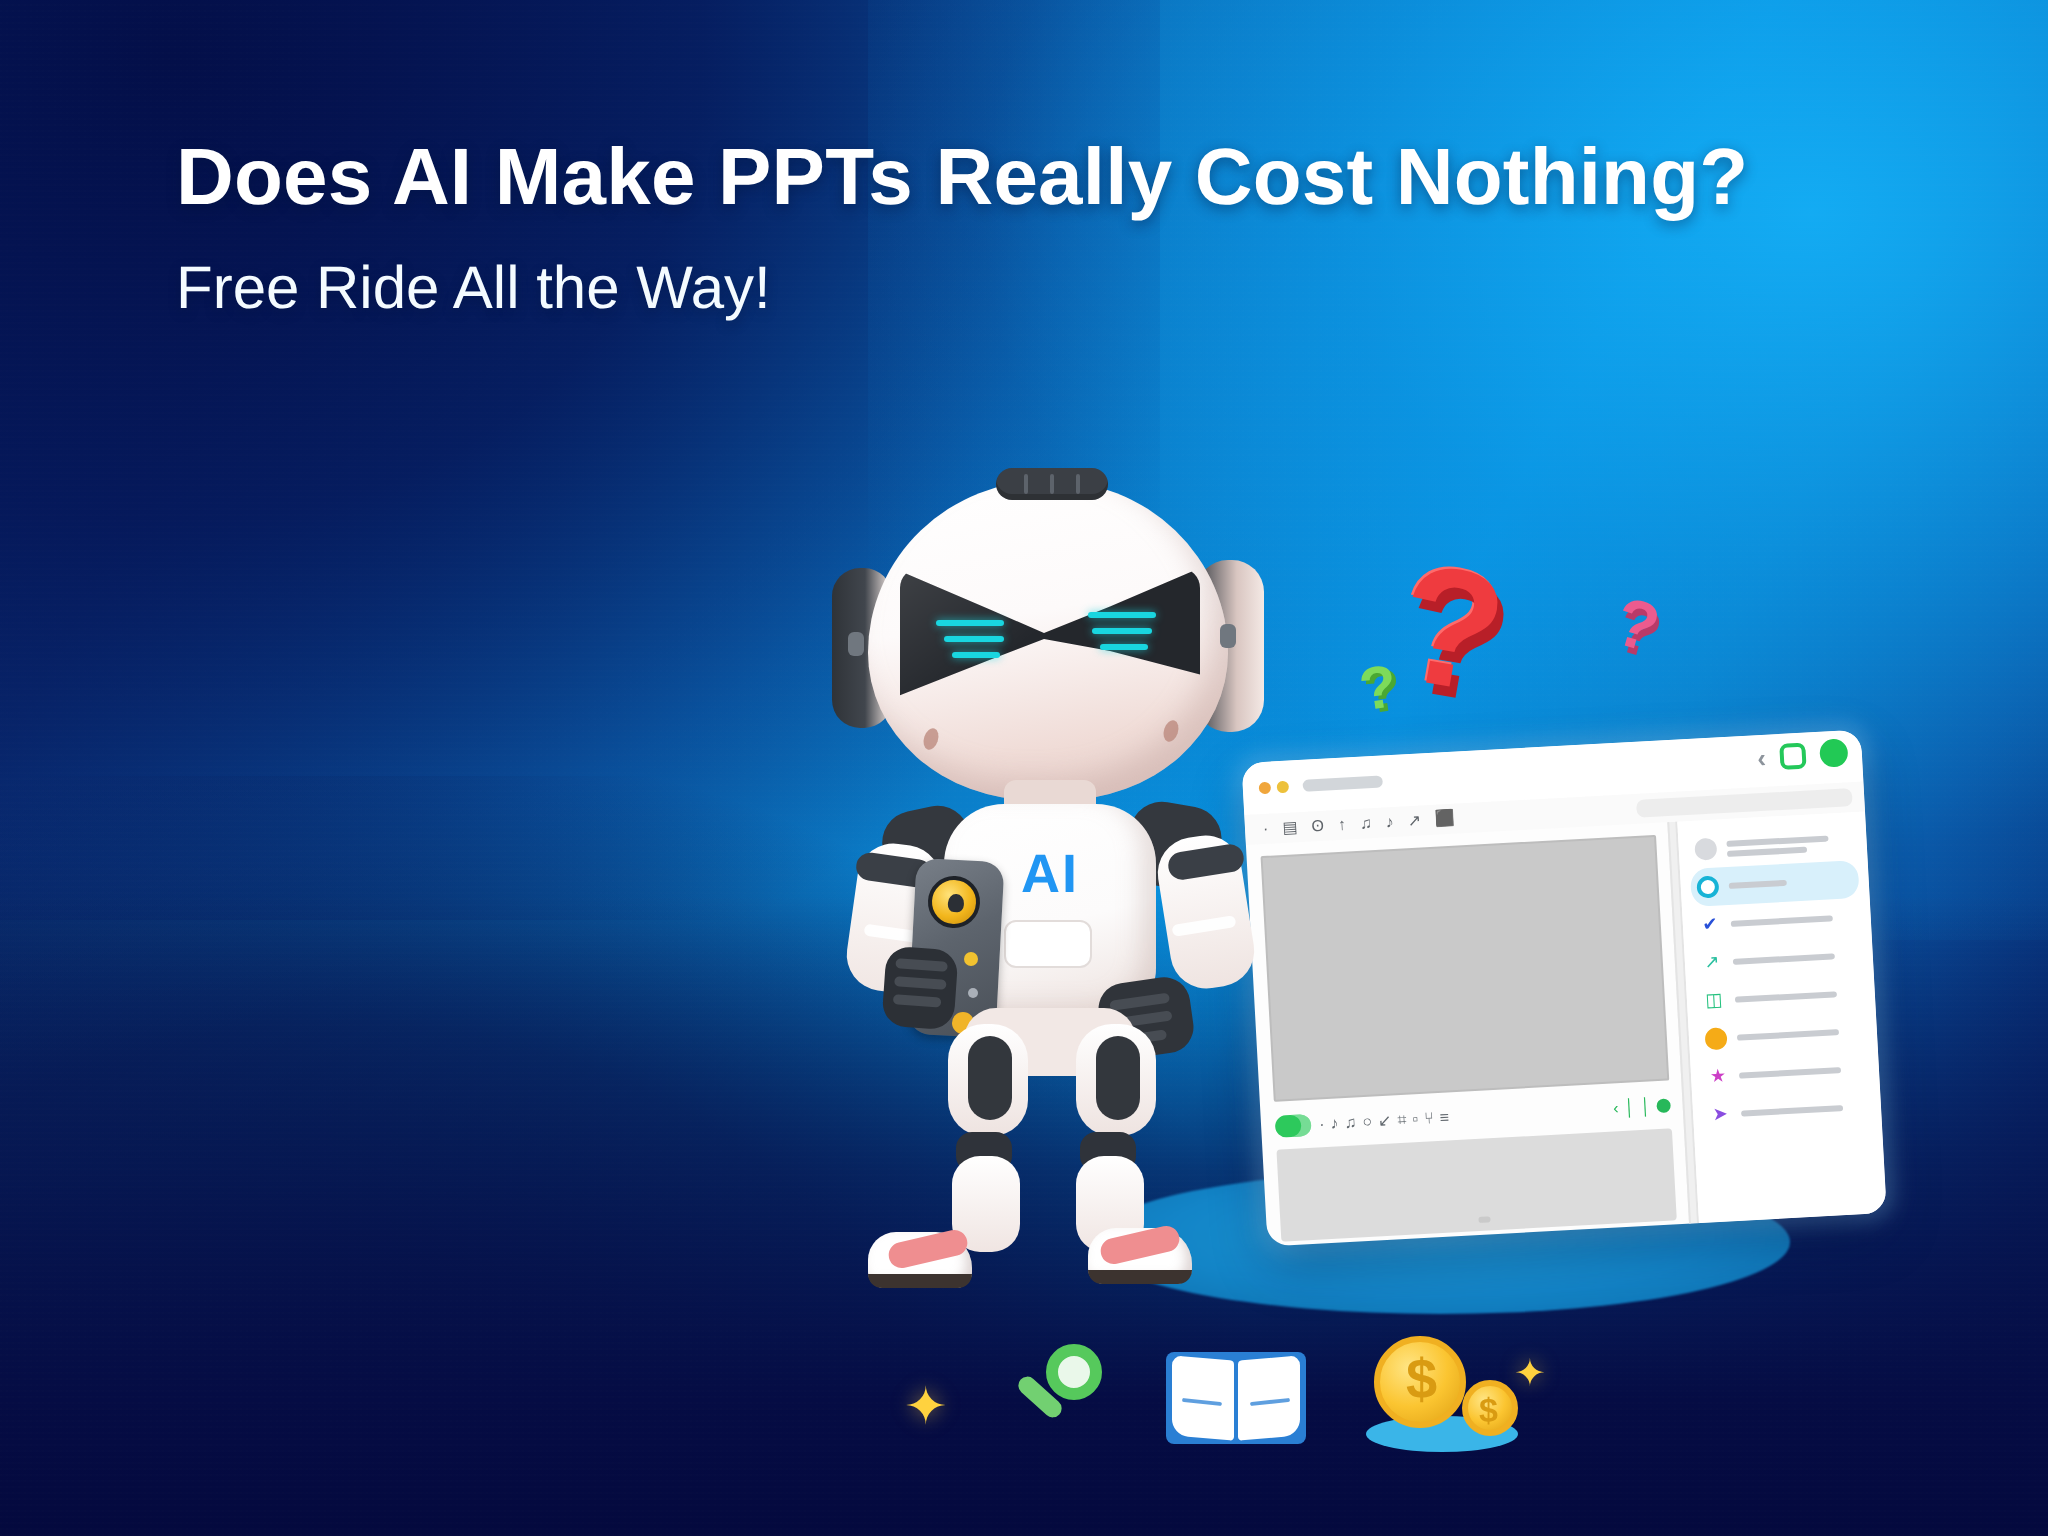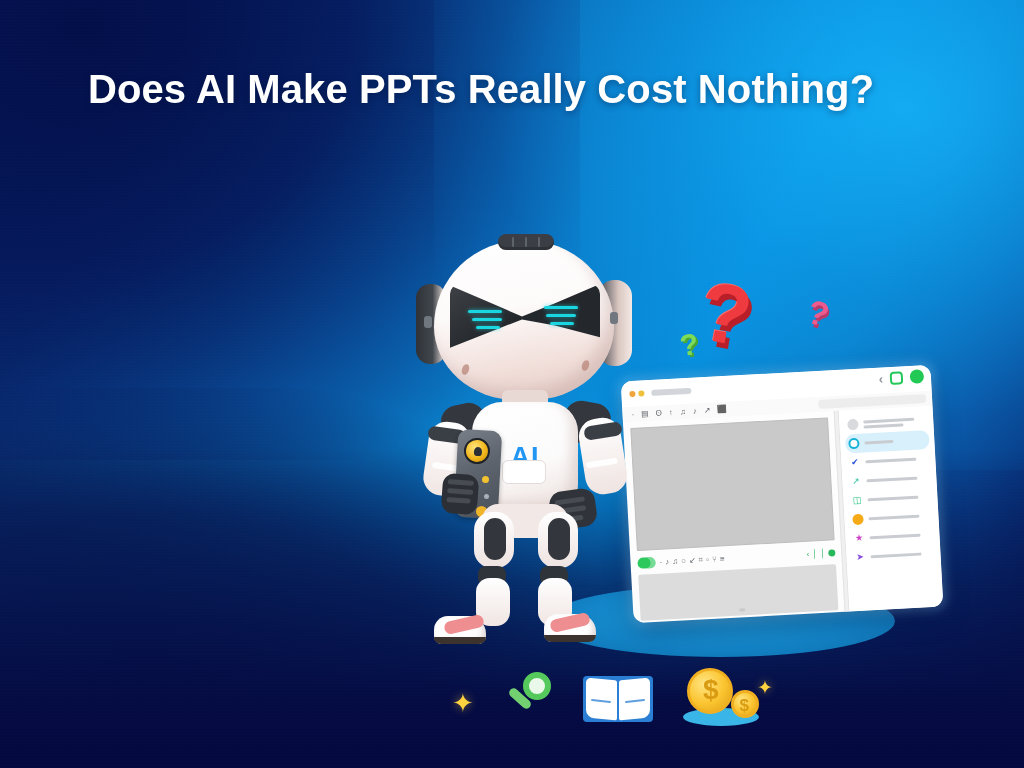--- a/index.html
+++ b/index.html
@@ -160,21 +160,21 @@
   .r-neck{left:104px;top:158px;width:46px;height:20px;background:#e9d9d4;border-radius:6px;}
 
   .r-torso{
     left:74px;top:170px;width:106px;height:108px;border-radius:30px 30px 26px 26px;
     background:linear-gradient(165deg,#ffffff 0%,#fcfbfb 55%,#ece0dc 100%);
     box-shadow:inset -7px -6px 12px rgba(185,160,155,.35);
   }
   .r-shoulder-l{left:44px;top:172px;width:44px;height:42px;border-radius:16px;background:#34383e;transform:rotate(-12deg);}
   .r-shoulder-r{left:166px;top:170px;width:46px;height:42px;border-radius:16px;background:#34383e;transform:rotate(10deg);}
   .r-ai{
-    left:96px;top:212px;width:62px;text-align:center;
+    left:96px;top:192px;width:62px;text-align:center;
     color:#2196f3;font-size:27px;font-weight:bold;letter-spacing:1px;line-height:1;
     font-family:"Liberation Sans",sans-serif;
   }
   .r-chestpanel{left:104px;top:228px;width:44px;height:24px;border-radius:6px;background:#ffffff;border:1px solid #e2dcda;box-sizing:border-box;}
 
   .r-arm-l{left:28px;top:190px;width:42px;height:74px;border-radius:18px;background:linear-gradient(180deg,#ffffff 0%,#f1e7e4 100%);transform:rotate(8deg);}
   .r-arm-l-b{left:30px;top:196px;width:38px;height:14px;border-radius:8px;background:#3a3f46;transform:rotate(8deg);}
   .r-arm-r{left:184px;top:186px;width:42px;height:76px;border-radius:18px;background:linear-gradient(180deg,#ffffff 0%,#efe4e1 100%);transform:rotate(-9deg);}
   .r-arm-r-b{left:186px;top:192px;width:38px;height:14px;border-radius:8px;background:#3a3f46;transform:rotate(-9deg);}
   .r-band{position:absolute;height:6px;border-radius:3px;background:#ffffff;opacity:.9;}
@@ -246,20 +246,21 @@
   <div class="bg-base"></div>
   <div class="bg-tl"></div>
   <div class="bg-tr"></div>
   <div class="bg-bl"></div>
   <div class="bg-bottom"></div>
   <div class="bg-grain"></div>
 
   <div class="headline">
     <h1 class="h-title">Does AI Make PPTs Really Cost Nothing?</h1>
     <p class="h-sub">
+      <span class="h-sub-l2">Free Ride All the Way!</span>
     </p>
   </div>
 
   <div class="platform"></div>
 
   <div class="qm qm-big">?</div>
   <div class="qm qm-small">?</div>
   <div class="qm qm-pink">?</div>
 
   <div class="window-wrap">

